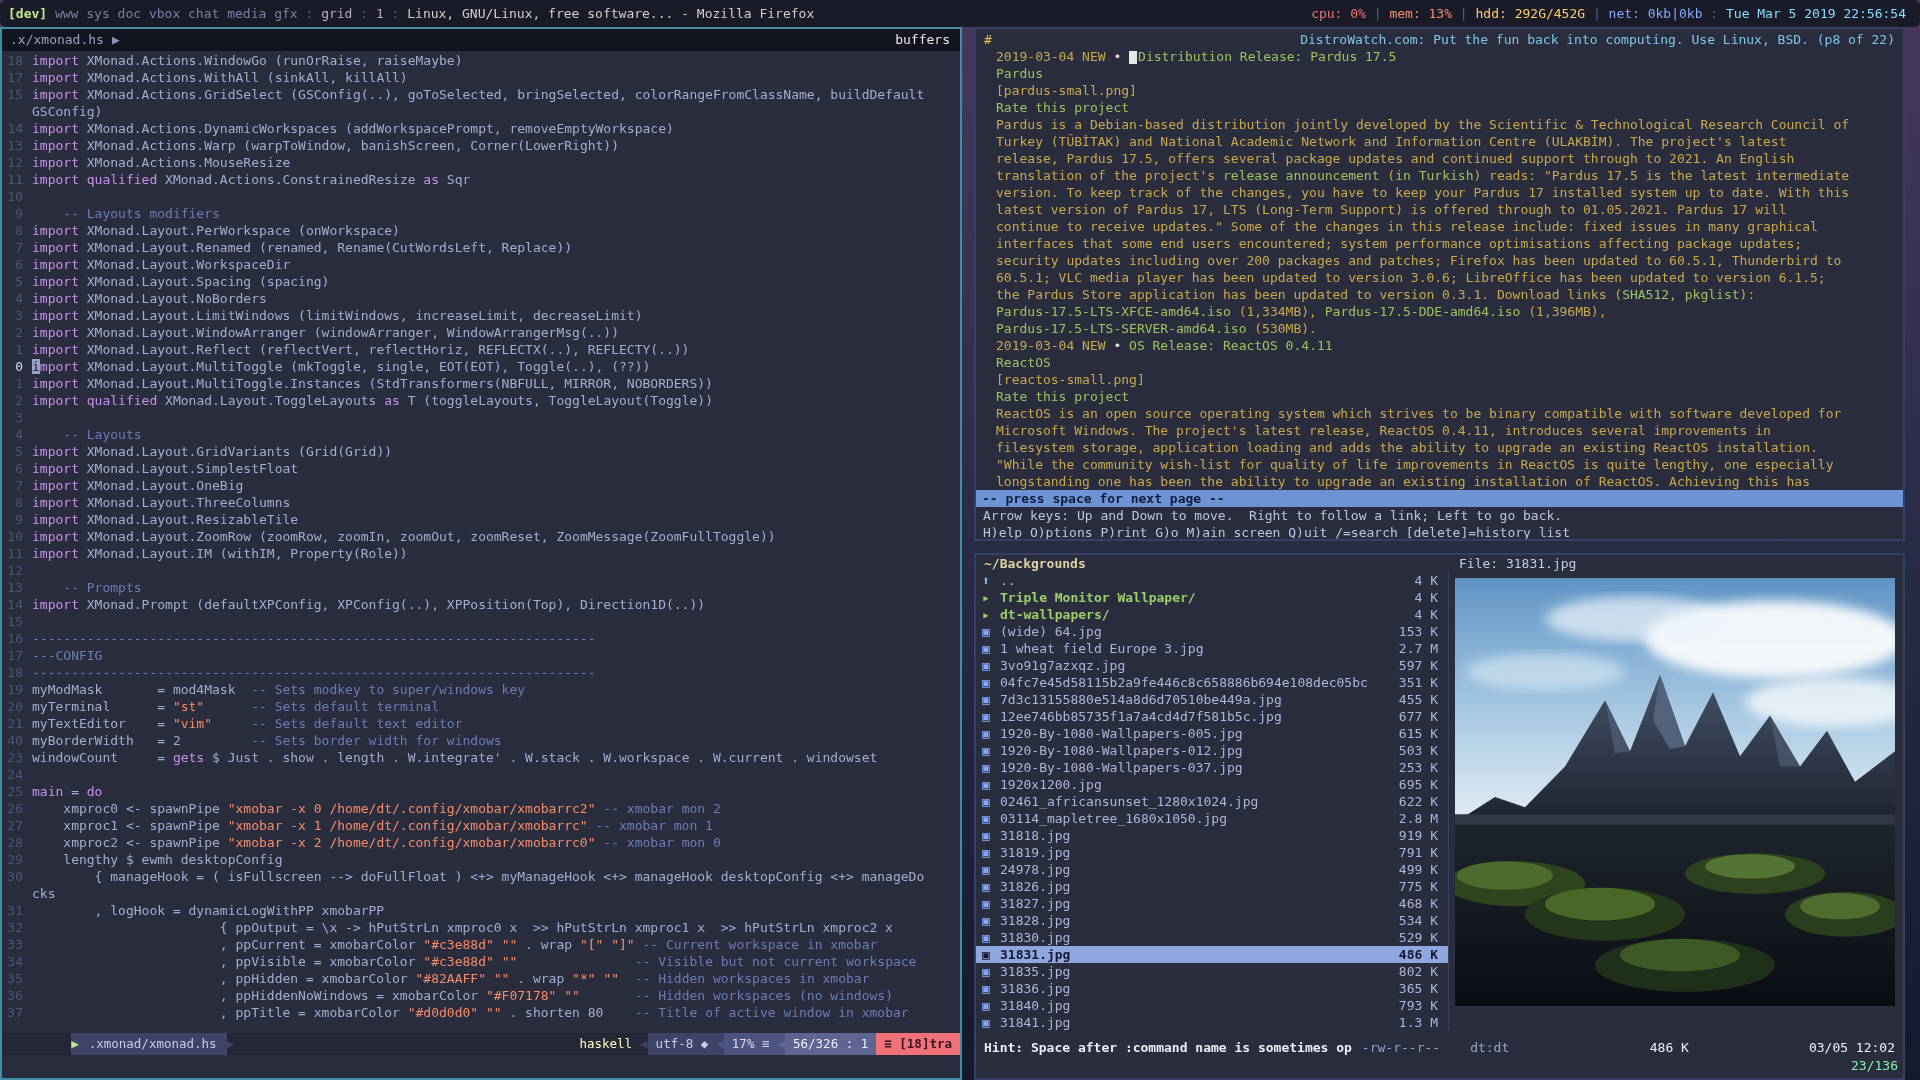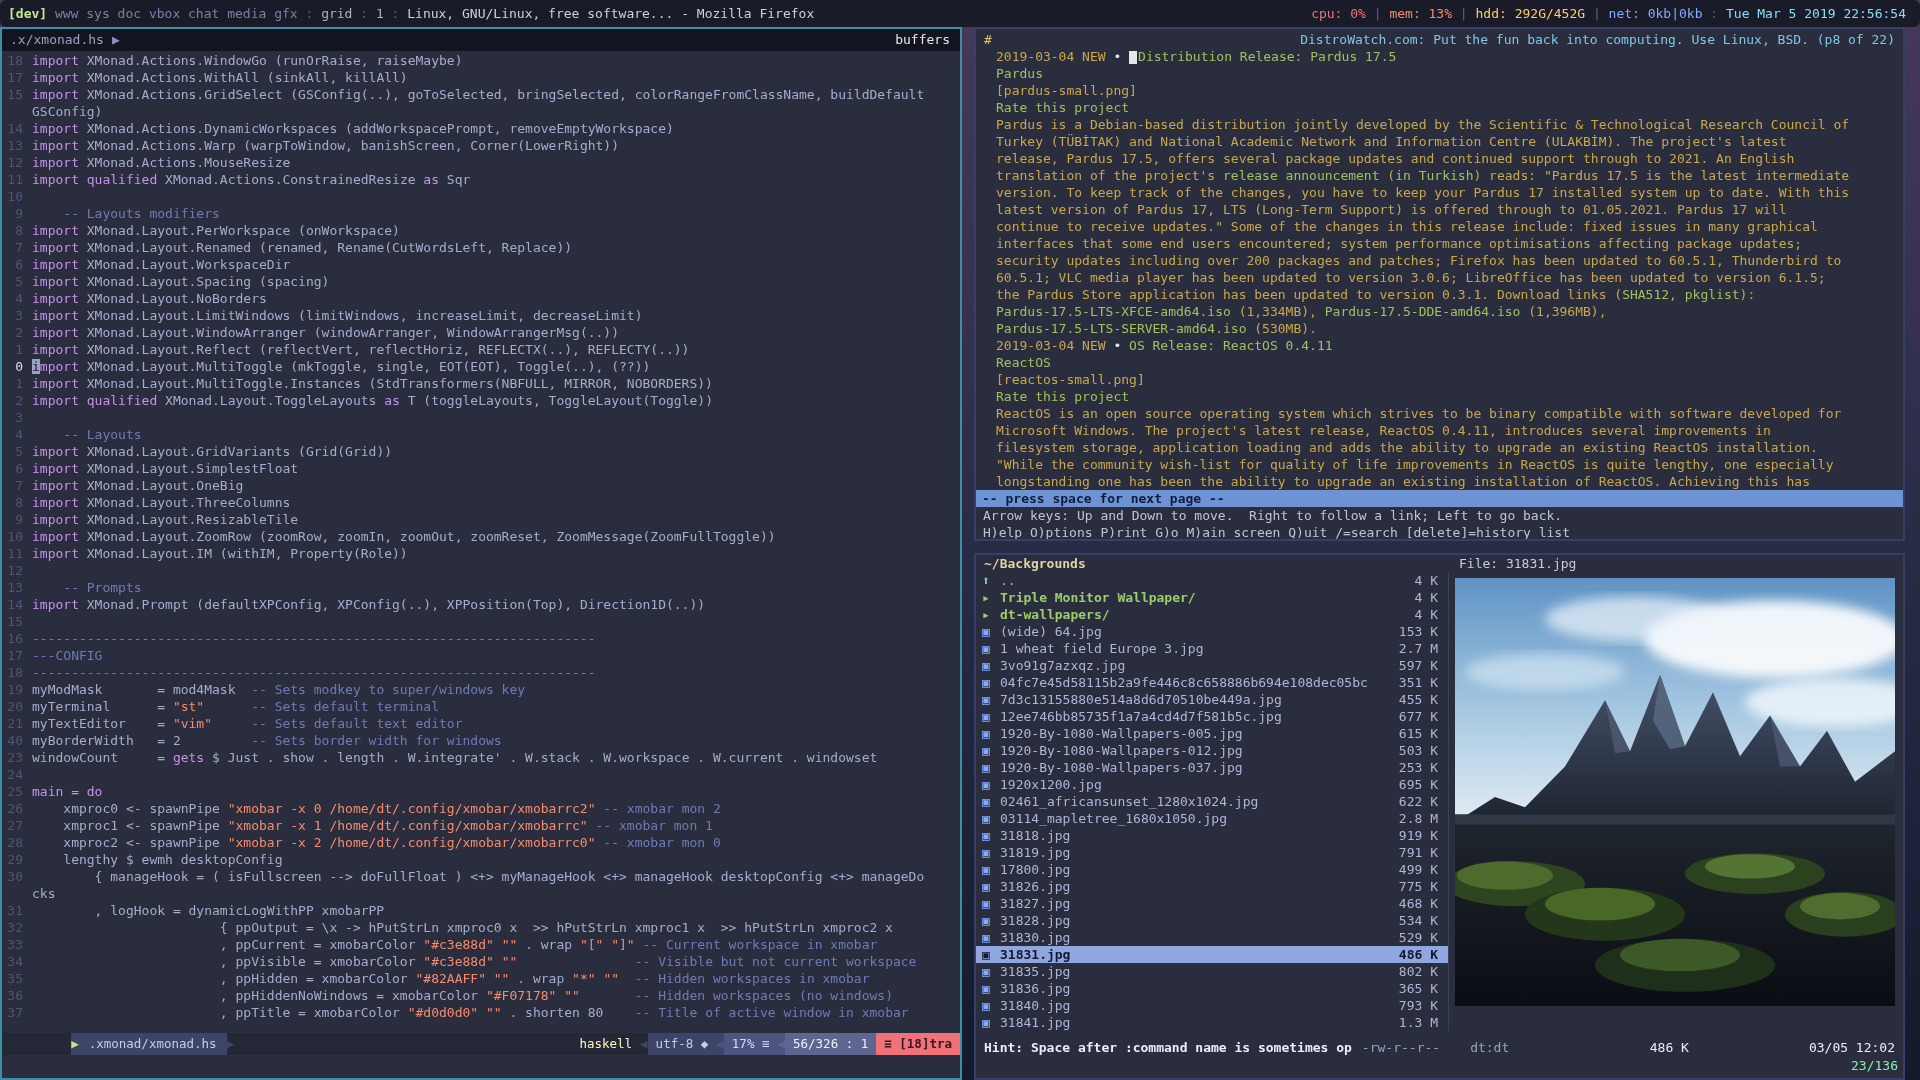--- a/index.html
+++ b/index.html
@@ -230,21 +230,21 @@
         <div class="frow"><span class="ficon img">▣</span><span class="fname">7d3c13155880e514a8d6d70510be449a.jpg</span><span class="fsize">455 K</span></div>
         <div class="frow"><span class="ficon img">▣</span><span class="fname">12ee746bb85735f1a7a4cd4d7f581b5c.jpg</span><span class="fsize">677 K</span></div>
         <div class="frow"><span class="ficon img">▣</span><span class="fname">1920-By-1080-Wallpapers-005.jpg</span><span class="fsize">615 K</span></div>
         <div class="frow"><span class="ficon img">▣</span><span class="fname">1920-By-1080-Wallpapers-012.jpg</span><span class="fsize">503 K</span></div>
         <div class="frow"><span class="ficon img">▣</span><span class="fname">1920-By-1080-Wallpapers-037.jpg</span><span class="fsize">253 K</span></div>
         <div class="frow"><span class="ficon img">▣</span><span class="fname">1920x1200.jpg</span><span class="fsize">695 K</span></div>
         <div class="frow"><span class="ficon img">▣</span><span class="fname">02461_africansunset_1280x1024.jpg</span><span class="fsize">622 K</span></div>
         <div class="frow"><span class="ficon img">▣</span><span class="fname">03114_mapletree_1680x1050.jpg</span><span class="fsize">2.8 M</span></div>
         <div class="frow"><span class="ficon img">▣</span><span class="fname">31818.jpg</span><span class="fsize">919 K</span></div>
         <div class="frow"><span class="ficon img">▣</span><span class="fname">31819.jpg</span><span class="fsize">791 K</span></div>
-        <div class="frow"><span class="ficon img">▣</span><span class="fname">17800.jpg</span><span class="fsize">499 K</span></div>
+        <div class="frow"><span class="ficon img">▣</span><span class="fname">24978.jpg</span><span class="fsize">499 K</span></div>
         <div class="frow"><span class="ficon img">▣</span><span class="fname">31826.jpg</span><span class="fsize">775 K</span></div>
         <div class="frow"><span class="ficon img">▣</span><span class="fname">31827.jpg</span><span class="fsize">468 K</span></div>
         <div class="frow"><span class="ficon img">▣</span><span class="fname">31828.jpg</span><span class="fsize">534 K</span></div>
         <div class="frow"><span class="ficon img">▣</span><span class="fname">31830.jpg</span><span class="fsize">529 K</span></div>
         <div class="frow sel"><span class="ficon img">▣</span><span class="fname">31831.jpg</span><span class="fsize">486 K</span></div>
         <div class="frow"><span class="ficon img">▣</span><span class="fname">31835.jpg</span><span class="fsize">802 K</span></div>
         <div class="frow"><span class="ficon img">▣</span><span class="fname">31836.jpg</span><span class="fsize">365 K</span></div>
         <div class="frow"><span class="ficon img">▣</span><span class="fname">31840.jpg</span><span class="fsize">793 K</span></div>
         <div class="frow"><span class="ficon img">▣</span><span class="fname">31841.jpg</span><span class="fsize">1.3 M</span></div>
       </div>

